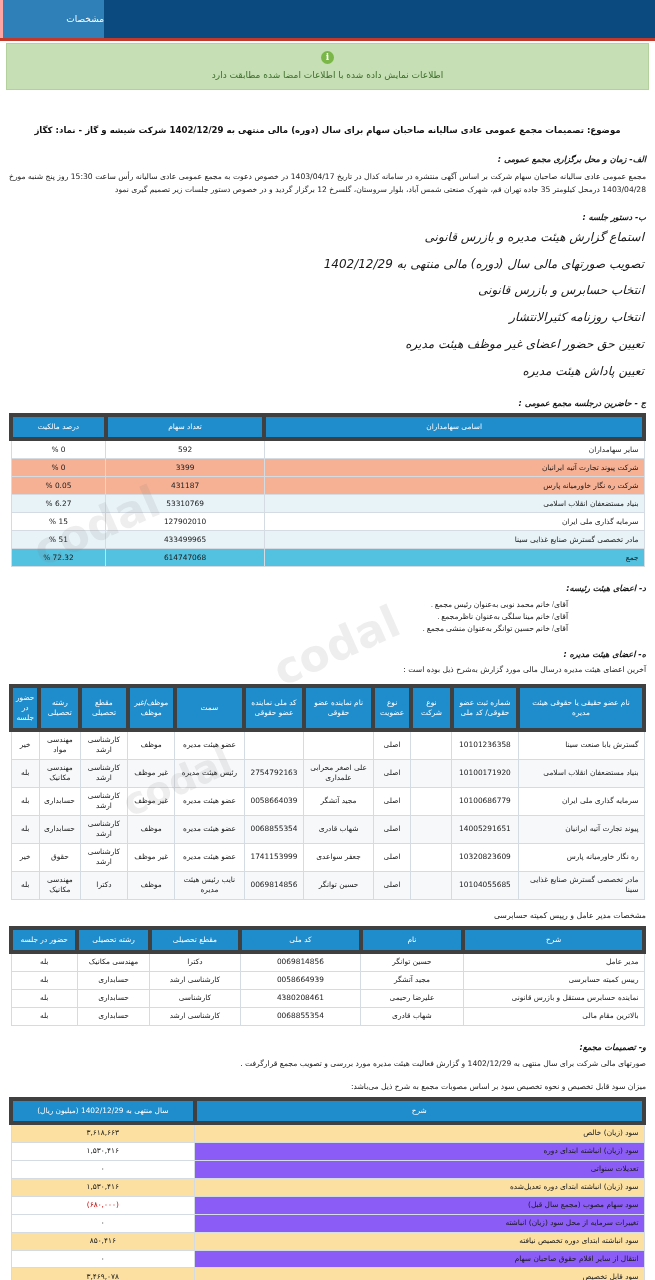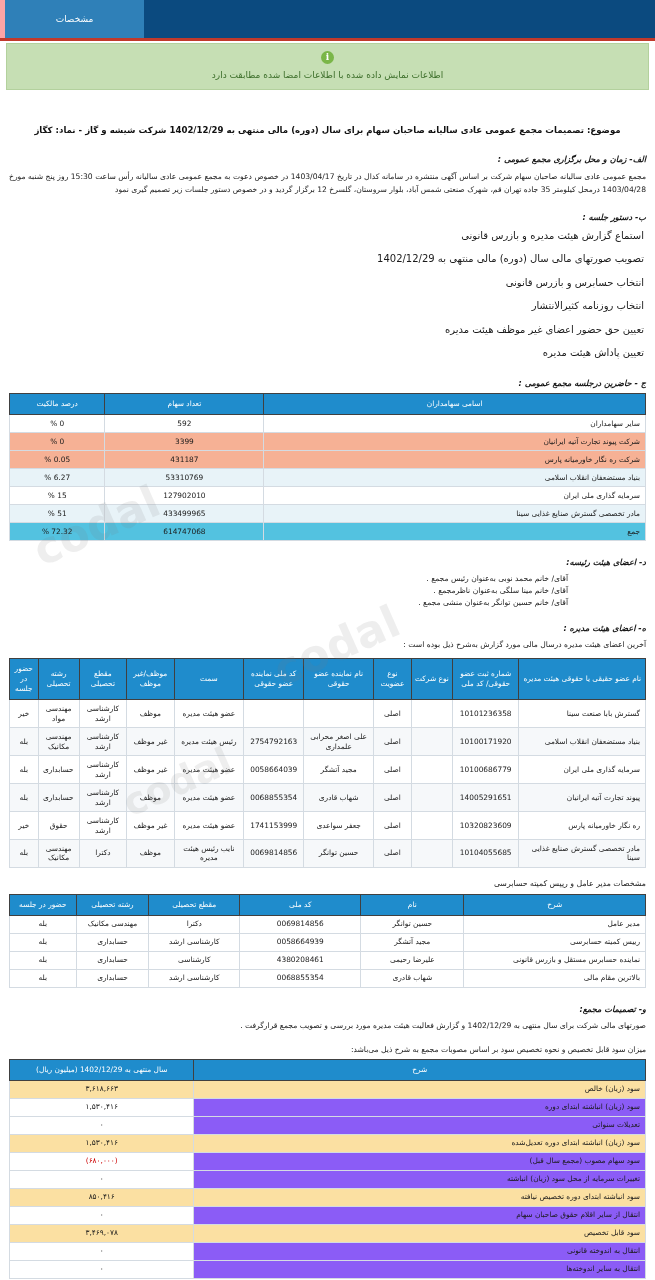--- a/index.html
+++ b/index.html
@@ -20,28 +20,27 @@
   .topbar {
     height: 38px;
     background: #0b4a7f;
     display: flex;
     flex-direction: row-reverse;
     align-items: stretch;
     justify-content: flex-start;
     position: relative;
   }
   .tab {
-    width: 144px;
+    width: 104px;
     background: #2f80b8;
     color: #ffffff;
     font-size: 9px;
     display: flex;
     align-items: center;
-    justify-content: center;
-    border-left: 5px solid #fca5a5;
+    border-left: 3px solid #fca5a5;
     letter-spacing: .2px;
   }
   .redline {
     height: 3px;
     background: #c0392b;
     width: 100%;
   }
 
   
   .notice {
@@ -88,47 +87,49 @@
     margin: 15px 0 3px 0;
     font-style: italic;
   }
   .para {
     font-size: 7.6px;
     line-height: 1.75;
     text-align: justify;
     margin: 0 0 2px 0;
   }
   .agenda-line {
-    font-size: 10px;
+    font-size: 12px;
     margin: 0 0 7px 0;
     padding-right: 2px;
+    font-style: italic;
   }
   .name-line {
     font-size: 7.6px;
     margin: 0;
     padding-right: 78px;
     line-height: 1.6;
+    font-family: Liberation Serif, serif;
   }
   .sub-note { font-size: 7.6px; margin: 1px 0 7px 0; text-align: right; }
 
   
   table {
     width: 100%;
     border-collapse: collapse;
     font-size: 7.4px;
     margin: 3px 0 10px 0;
     table-layout: fixed;
   }
   th {
     background: #1f8ccc;
     color: #ffffff;
     font-weight: normal;
     font-size: 7.4px;
     padding: 5px 3px;
-    border: 1px solid #404040;
+    border: 4px solid #404040;
     text-align: center;
     line-height: 1.35;
   }
   td {
     border: 1px solid #d4dbe2;
     padding: 3.5px 5px;
     text-align: center;
     line-height: 1.35;
     background: #ffffff;
     vertical-align: middle;

